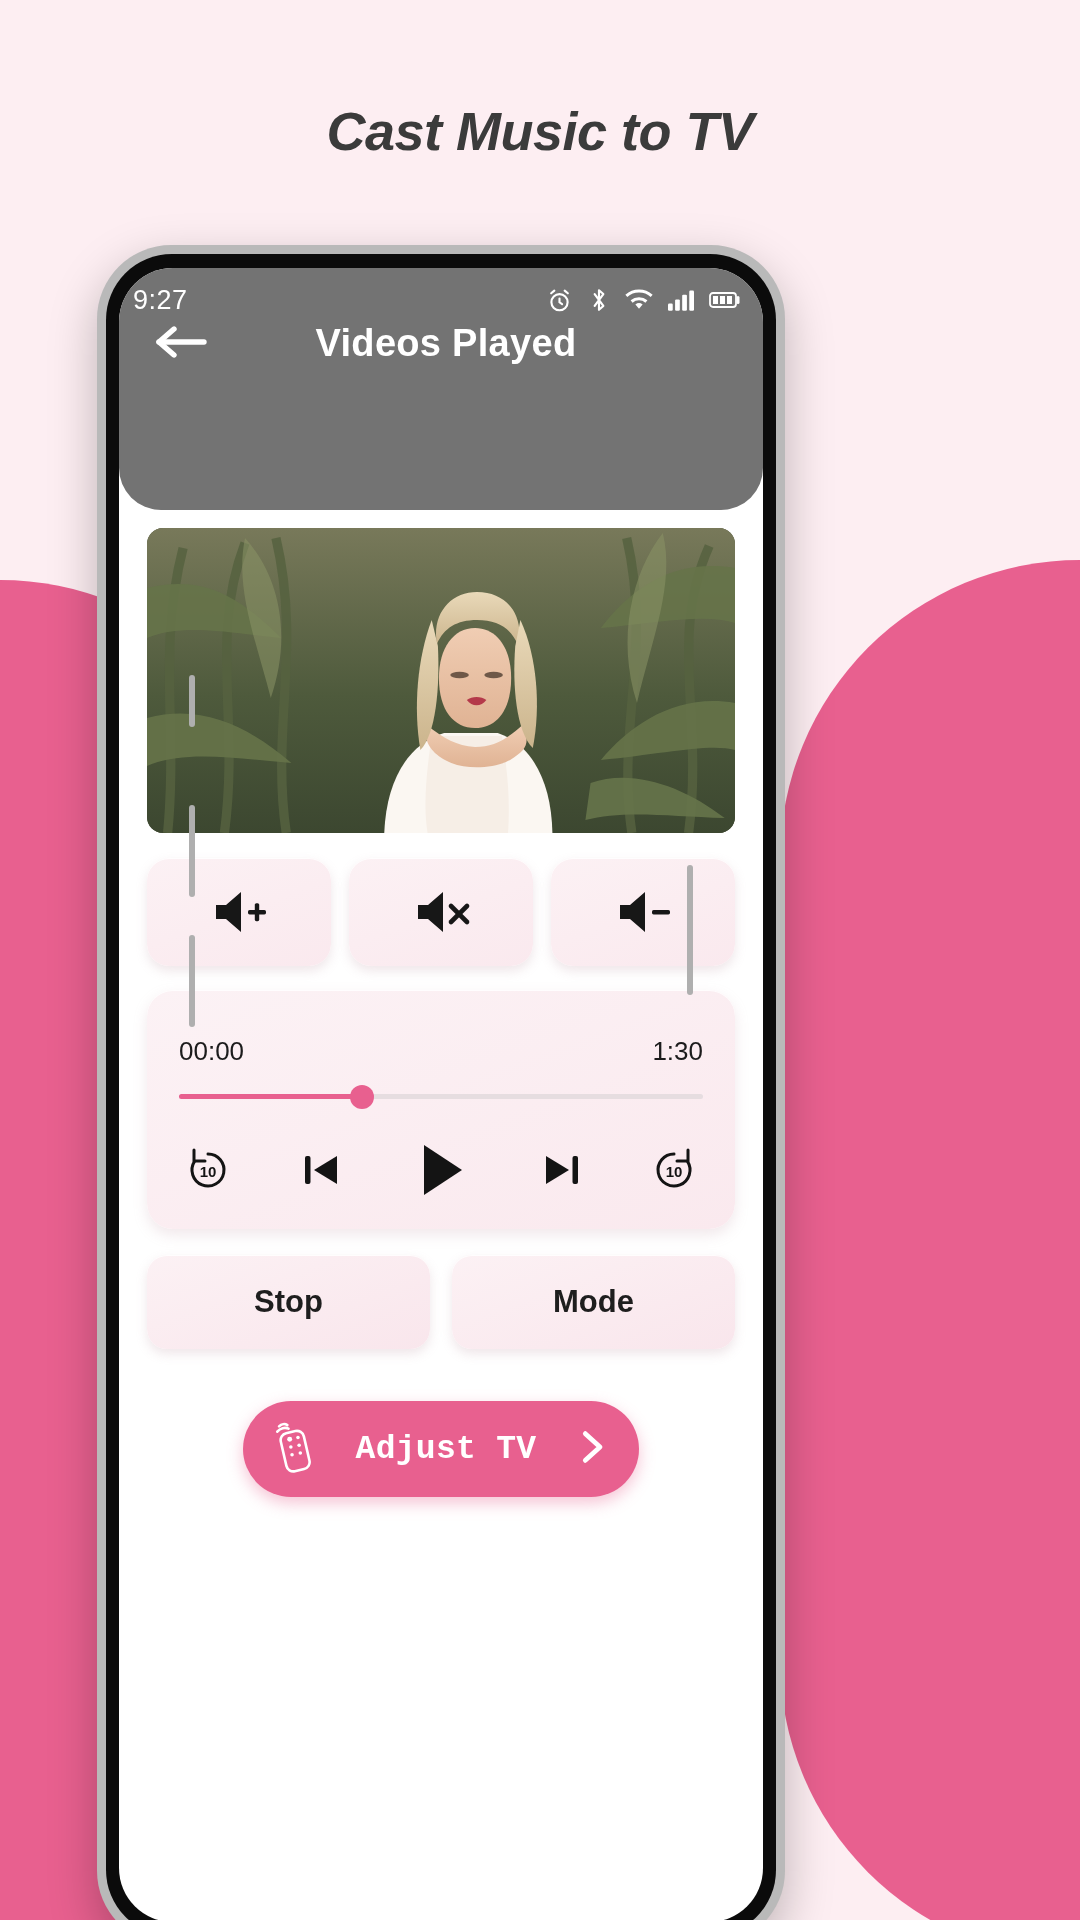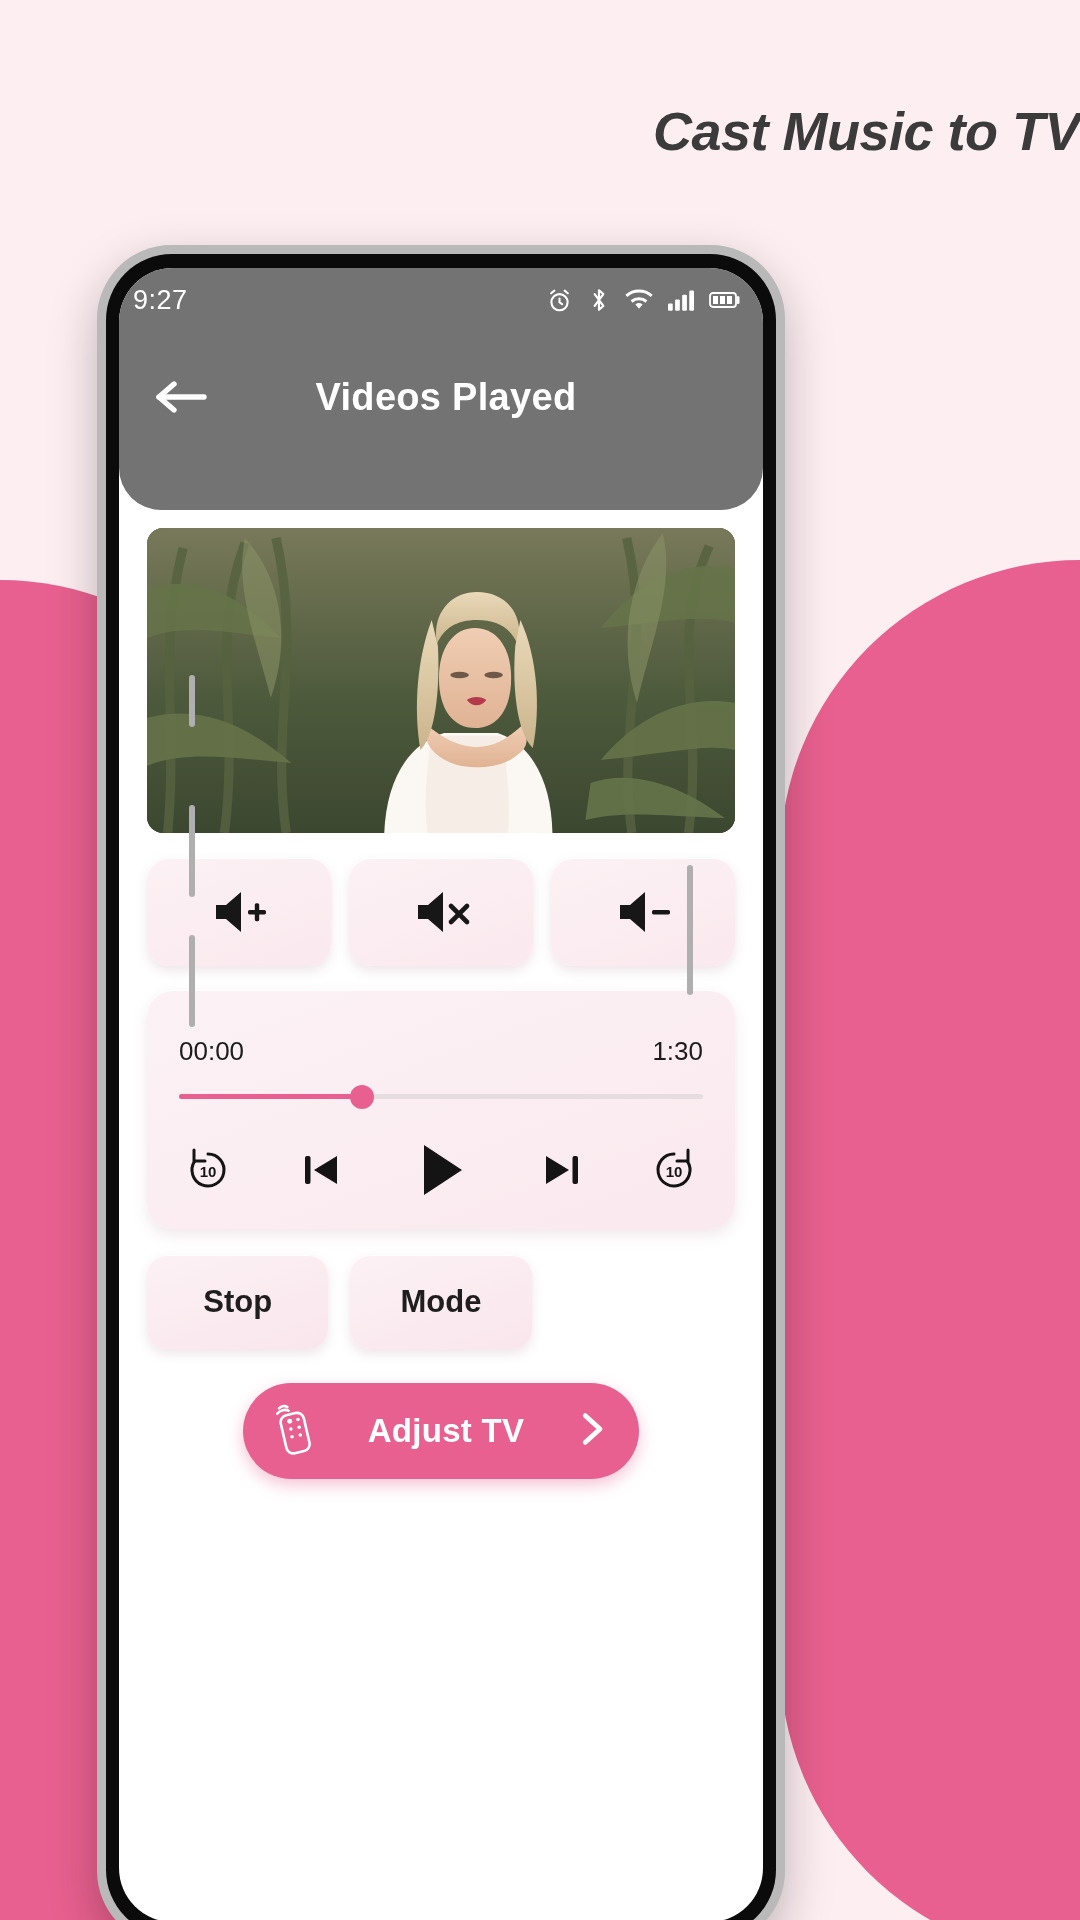--- a/index.html
+++ b/index.html
@@ -22,21 +22,21 @@
     position:absolute; right:-260px; top:560px;
     width:560px; height:1400px;
     background:#E8608F;
     border-radius:300px 0 0 300px;
     z-index:0;
   }
 
   
   .headline{
     position:absolute; top:100px; left:0; width:1080px;
-    text-align:right;
+    text-align:center;
     font-size:54px;
     font-weight:bold;
     font-style:italic;
     color:#3B3B3B;
     letter-spacing:-0.5px;
     z-index:3;
   }
 
   
   .phone{
@@ -81,21 +81,21 @@
     display:flex; align-items:center;
     height:44px;
     padding:0 22px 0 14px;
     color:#fff;
   }
   .status-time{ font-size:27px; font-weight:500; letter-spacing:.5px;}
   .status-icons{ margin-left:auto; display:flex; align-items:center; gap:15px;}
   .status-icons svg{ display:block; }
 
   .appbar{
-    display:flex; align-items:center;
+    display:flex; 
     height:150px;
     padding:0 34px;
   }
   .back-arrow{ width:56px; height:40px; flex:0 0 auto; cursor:pointer;}
   .appbar-title{
     flex:1; text-align:center;
     color:#fff; font-size:38px; font-weight:bold;
     letter-spacing:.3px;
     margin-right:46px;
   }
@@ -171,35 +171,35 @@
     margin-top:30px;
     padding:0 4px;
     gap:14px;
   }
   .ctrl{ display:flex; align-items:center; justify-content:center; cursor:pointer;}
 
   
   .action-grid{
     margin-top:26px;
     display:grid;
-    grid-template-columns:1fr 1fr 1fr;
+    grid-template-columns:1fr 1fr;
     gap:20px 22px;
   }
   .action-btn{
     height:94px;
     border-radius:20px;
     background:linear-gradient(160deg,#FCF1F4 0%,#F9E6EC 100%);
     box-shadow:0 5px 11px rgba(190,150,165,.24), inset 0 1px 0 rgba(255,255,255,.85);
     display:flex; align-items:center; justify-content:center;
     font-size:31px; font-weight:bold; color:#1E1E1E;
     cursor:pointer;
   }
 
   
-  .adjust-wrap{ display:flex; justify-content:center; margin-top:34px;}
+  .adjust-wrap{ display:flex; justify-content:center; margin-top:52px;font-family:Liberation Mono, monospace;}
   .adjust-btn{
     width:396px; height:96px;
     background:#E8608F;
     border-radius:48px;
     display:flex; align-items:center;
     padding:0 30px;
     cursor:pointer;
     box-shadow:0 6px 16px rgba(232,96,143,.38);
   }
   .adjust-label{

